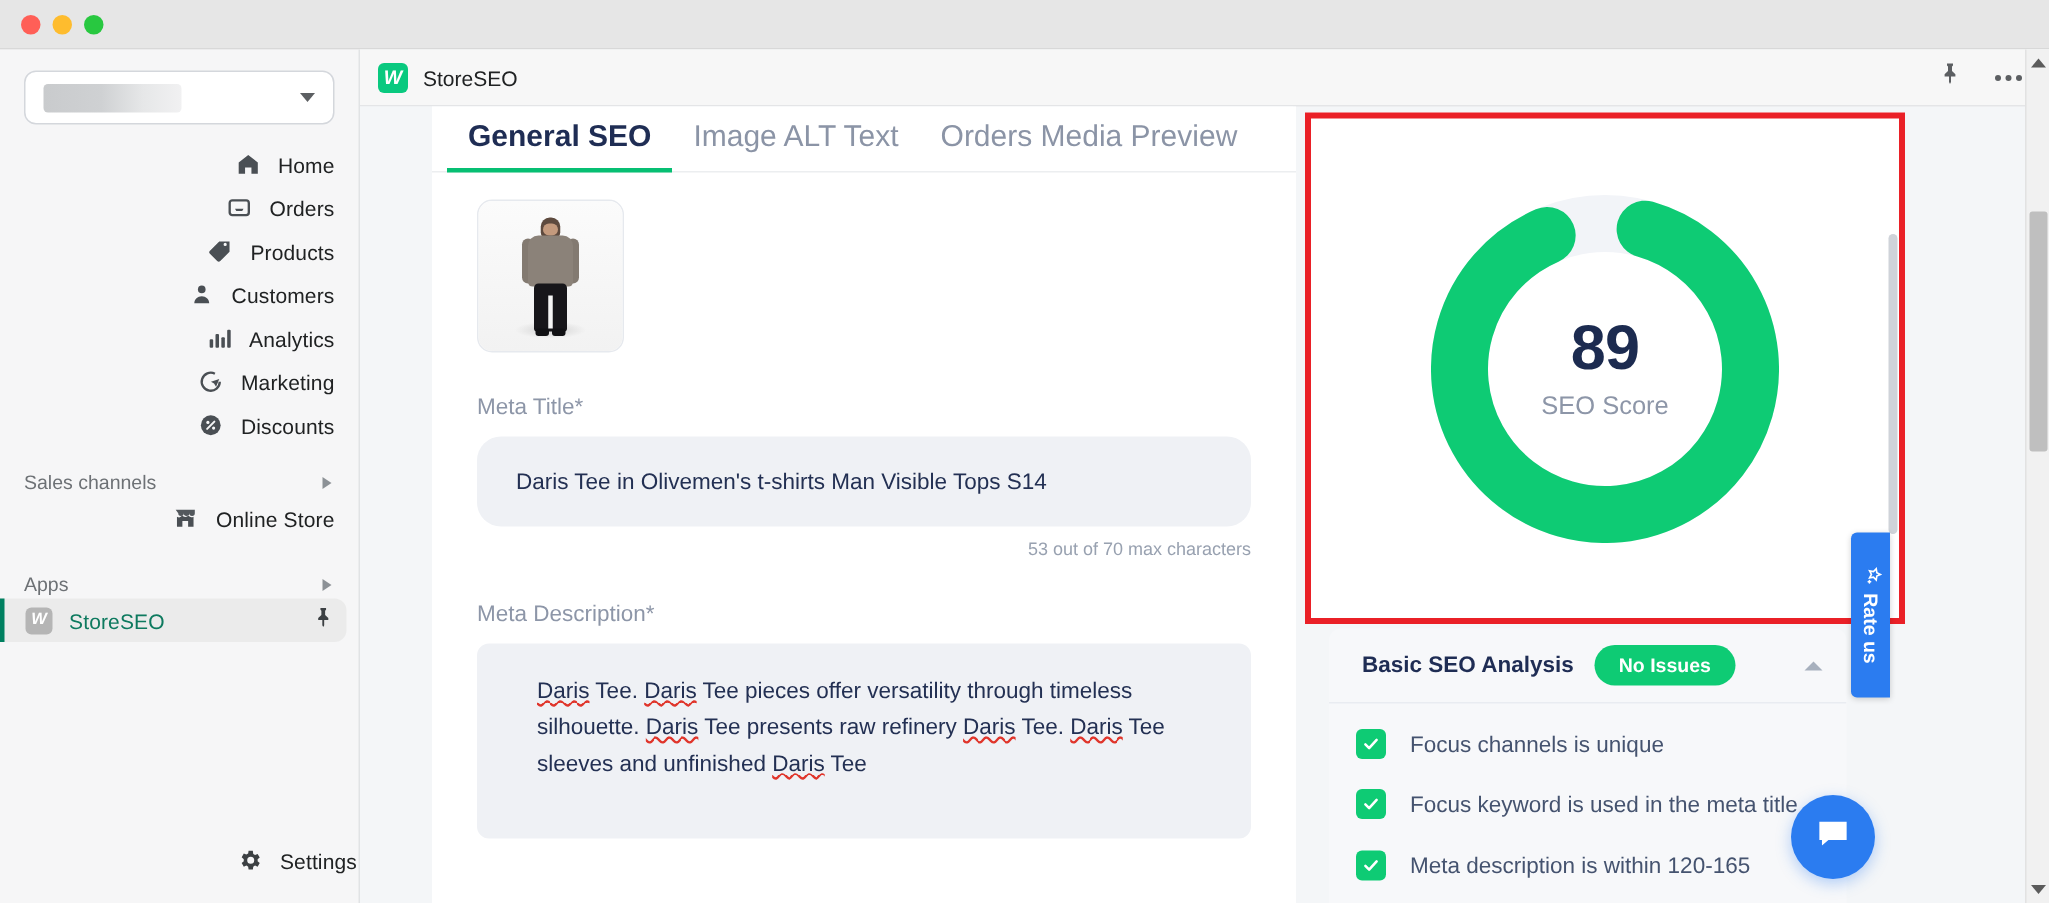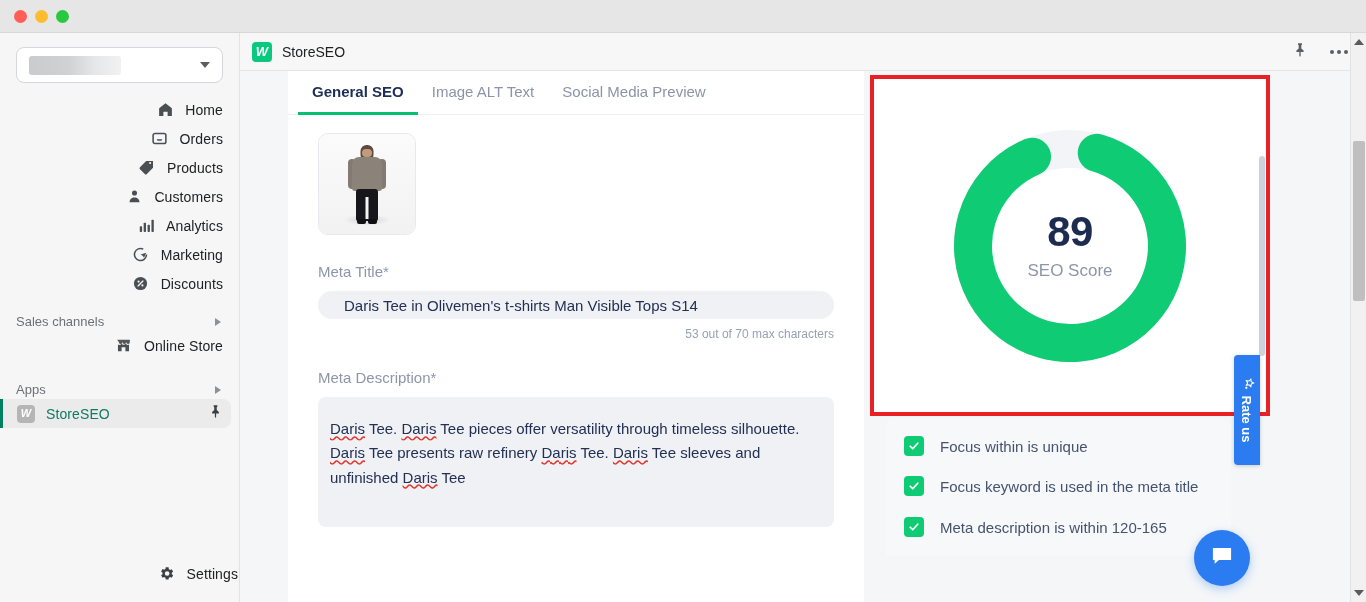--- a/index.html
+++ b/index.html
@@ -152,21 +152,21 @@
     margin-left: 48px; width: 576px; background: #ffffff;
     min-height: 531px;
   }
   .tabs {
     display: flex; height: 44px; align-items: stretch;
     border-bottom: 1px solid #eceef0;
     padding-left: 10px;
   }
   .tab {
     display: flex; align-items: center; padding: 0 14px;
-    font-size: 15px; color: #8b94a6; cursor: pointer;
+    font-size: 20px; color: #8b94a6; cursor: pointer;
     border-bottom: 3px solid transparent;
     margin-bottom: -1px;
   }
   .tab.active { color: #1f2d54; font-weight: 600; border-bottom-color: #06bf73; }
 
   .form-body { padding: 18px 30px 0 30px; }
   .thumb {
     width: 98px; height: 102px; border: 1px solid #e6e9ee; border-radius: 10px;
     overflow: hidden; background: #ffffff; position: relative;
   }
@@ -212,32 +212,32 @@
   .fig-shoe-r {
     position: absolute; right: 40%; top: 85%;
     width: 9px; height: 5px; border-radius: 2px; background: #111114;
   }
 
   .field-label {
     font-size: 15px; color: #8d96a8; margin-top: 28px; margin-bottom: 11px;
   }
   .text-input {
     background: #eff1f5; border: none; border-radius: 16px;
-    width: 100%; height: 28px;
+    width: 100%; height: 60px;
     padding: 0 26px;
     font-size: 15px; color: #233053;
     font-family: "Liberation Sans", sans-serif;
   }
   .char-count {
     text-align: right; font-size: 12px; color: #98a1b0; margin-top: 8px;
   }
   .textarea-box {
     background: #eff1f5; border-radius: 8px;
     width: 100%; height: 130px;
-    padding: 20px 12px;
+    padding: 20px 40px;
     font-size: 15px; color: #233053; line-height: 1.62;
   }
   .sq { text-decoration: underline wavy #e0352b; text-decoration-skip-ink: none; }
 
   
   .right-col {
     width: 420px; position: relative; padding-top: 4px;
   }
   .score-card {
     position: absolute; left: 8px; top: 4px;
@@ -522,21 +522,21 @@
         <div class="card-form">
 
           <div class="tabs">
             <div class="tab active">
               <span>General SEO</span>
             </div>
             <div class="tab">
               <span>Image ALT Text</span>
             </div>
             <div class="tab">
-              <span>Social Media Preview</span>
+              <span>Orders Media Preview</span>
             </div>
           </div>
 
           <div class="form-body">
 
             <div class="thumb">
               <div class="photo">
                 <span class="fig-head"></span>
                 <span class="fig-face"></span>
                 <span class="fig-arm-l"></span>
@@ -571,28 +571,33 @@
               <circle cx="116" cy="116" r="97" fill="none" stroke="#0ecb74" stroke-width="38" stroke-linecap="round" stroke-dasharray="542.5 67.0" transform="rotate(-74 116 116)"></circle>
             </svg>
             <div class="gauge-center">
               <div class="gauge-value">89</div>
               <div class="gauge-label">SEO Score</div>
             </div>
           </div>
         </div>
 
         <div class="analysis-card">
+          <div class="analysis-head">
+            <span class="analysis-title">Basic SEO Analysis</span>
+            <span class="badge-ok">No Issues</span>
+            <span class="chev-up"></span>
+          </div>
           <div class="check-list">
             <div class="check-item">
               <span class="check-box">
                 <svg width="12" height="12" viewBox="0 0 24 24" fill="none" stroke="#ffffff" stroke-width="3.4" stroke-linecap="round" stroke-linejoin="round">
                     <path d="M4.5 12.5 9.5 17.5 19.5 6.5"></path>
                   </svg>
               </span>
-              <span class="check-text">Focus within is unique</span>
+              <span class="check-text">Focus channels is unique</span>
             </div>
             <div class="check-item">
               <span class="check-box">
                 <svg width="12" height="12" viewBox="0 0 24 24" fill="none" stroke="#ffffff" stroke-width="3.4" stroke-linecap="round" stroke-linejoin="round">
                     <path d="M4.5 12.5 9.5 17.5 19.5 6.5"></path>
                   </svg>
               </span>
               <span class="check-text">Focus keyword is used in the meta title</span>
             </div>
             <div class="check-item">

